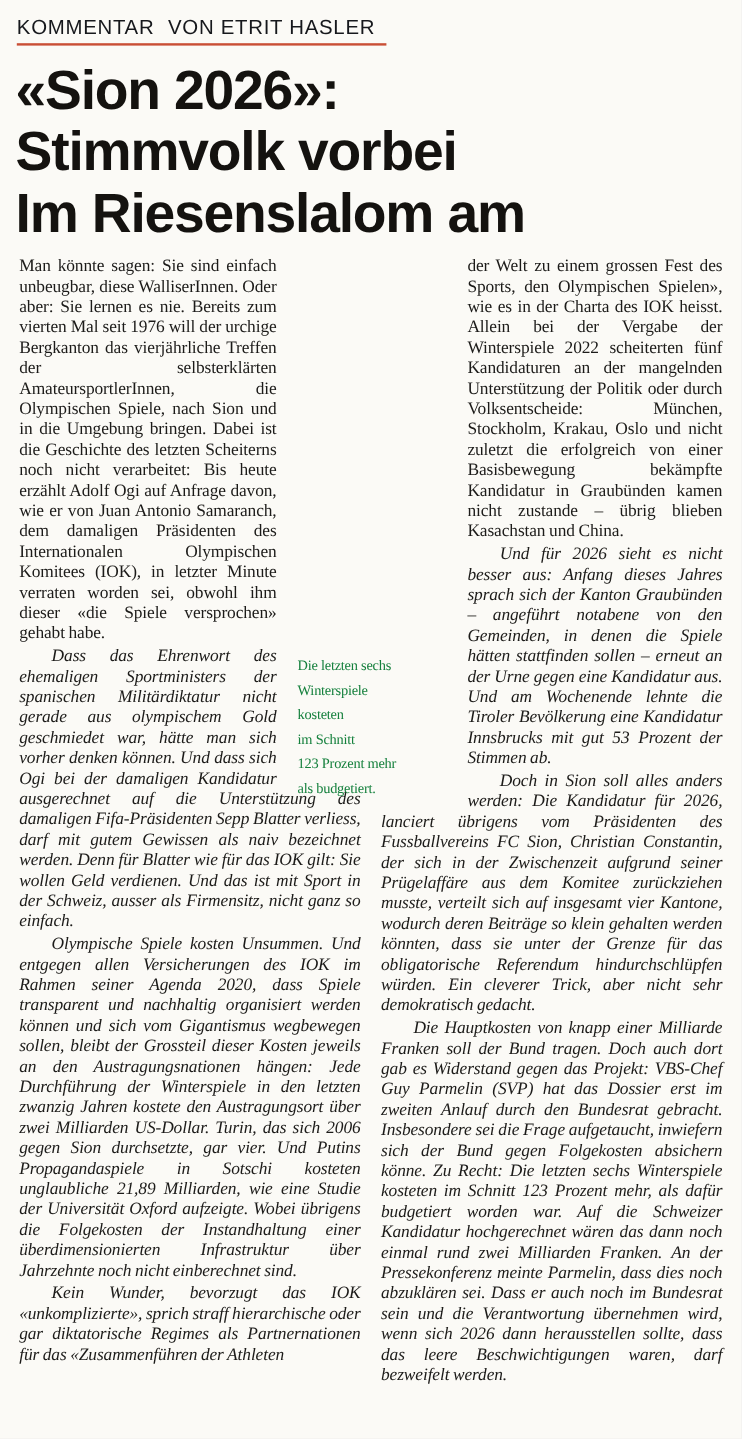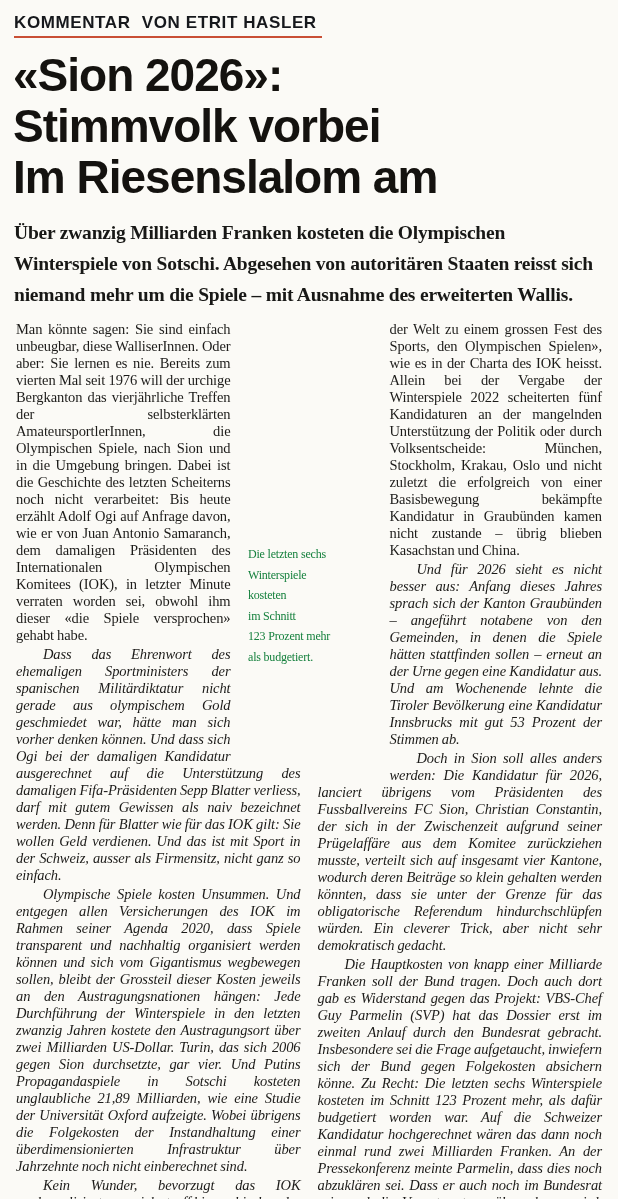--- a/index.html
+++ b/index.html
@@ -14,22 +14,22 @@
   }
   
   .kicker{
     margin:13px 14px 0 14px;
     font-family:"Liberation Sans",sans-serif;
     font-size:17px;
     letter-spacing:0.6px;
     color:#16181c;
     white-space:nowrap;
   }
-  .kicker .k-label{font-weight:700;}
-  .kicker .k-byline{font-weight:700;margin-left:6px;}
+  .kicker .k-label{font-weight:400;}
+  .kicker .k-byline{font-weight:400;margin-left:6px;}
   .kicker-rule{
     margin:3px 0 0 14px;
     width:308px;height:2px;
     background:#c94f35;
   }
   
   .headline{
     margin:28px 10px 0 13px;
     font-family:"Liberation Sans",sans-serif;
     font-weight:700;
@@ -96,21 +96,20 @@
     <span class="k-byline">VON ETRIT HASLER</span>
   </div>
   <div class="kicker-rule"></div>
 
   <h1 class="headline" style="margin-block:12px 0;">
     <span>«Sion 2026»:</span>
     <span>Stimmvolk vorbei</span>
     <span>Im Riesenslalom am</span>
   </h1>
 
-  <p class="lead">Über zwanzig Milliarden Franken kosteten die Olympischen Winterspiele von Sotschi. Abgesehen von autoritären Staaten reisst sich niemand mehr um die Spiele – mit Ausnahme des erweiterten Wallis.</p>
 
   <div class="columns">
     <div class="col">
       <div class="pq-cut-left"></div>
       <p>Man könnte sagen: Sie sind einfach unbeugbar, diese WalliserInnen. Oder aber: Sie lernen es nie. Bereits zum vierten Mal seit 1976 will der urchige Bergkanton das vierjährliche Treffen der selbsterklärten AmateursportlerInnen, die Olympischen Spiele, nach Sion und in die Umgebung bringen. Dabei ist die Geschichte des letzten Scheiterns noch nicht verarbeitet: Bis heute erzählt Adolf Ogi auf Anfrage davon, wie er von Juan Antonio Samaranch, dem damaligen Präsidenten des Internationalen Olympischen Komitees (IOK), in letzter Minute verraten worden sei, obwohl ihm dieser «die Spiele versprochen» gehabt habe.</p>
       <p class="indent">Dass das Ehrenwort des ehemaligen Sportministers der spanischen Militärdiktatur nicht gerade aus olympischem Gold geschmiedet war, hätte man sich vorher denken können. Und dass sich Ogi bei der damaligen Kandidatur ausgerechnet auf die Unterstützung des damaligen Fifa-Präsidenten Sepp Blatter verliess, darf mit gutem Gewissen als naiv bezeichnet werden. Denn für Blatter wie für das IOK gilt: Sie wollen Geld verdienen. Und das ist mit Sport in der Schweiz, ausser als Firmensitz, nicht ganz so einfach.</p>
       <p class="indent">Olympische Spiele kosten Unsummen. Und entgegen allen Versicherungen des IOK im Rahmen seiner Agenda 2020, dass Spiele transparent und nachhaltig organisiert werden können und sich vom Gigantismus wegbewegen sollen, bleibt der Grossteil dieser Kosten jeweils an den Austragungsnationen hängen: Jede Durchführung der Winterspiele in den letzten zwanzig Jahren kostete den Austragungsort über zwei Milliarden US-Dollar. Turin, das sich 2006 gegen Sion durchsetzte, gar vier. Und Putins Propagandaspiele in Sotschi kosteten unglaubliche 21,89 Milliarden, wie eine Studie der Universität Oxford aufzeigte. Wobei übrigens die Folgekosten der Instandhaltung einer überdimensionierten Infrastruktur über Jahrzehnte noch nicht einberechnet sind.</p>
       <p class="indent">Kein Wunder, bevorzugt das IOK «unkomplizierte», sprich straff hierarchische oder gar diktatorische Regimes als Partnernationen für das «Zusammenführen der Athleten</p>
     </div>
     <div class="col">

